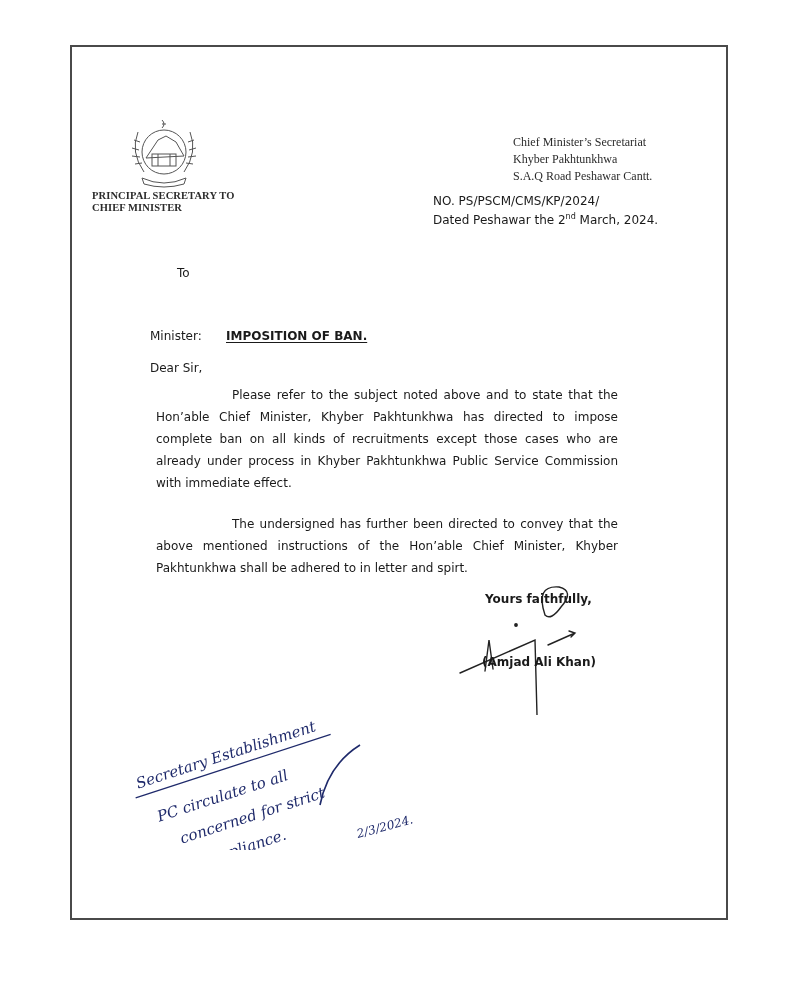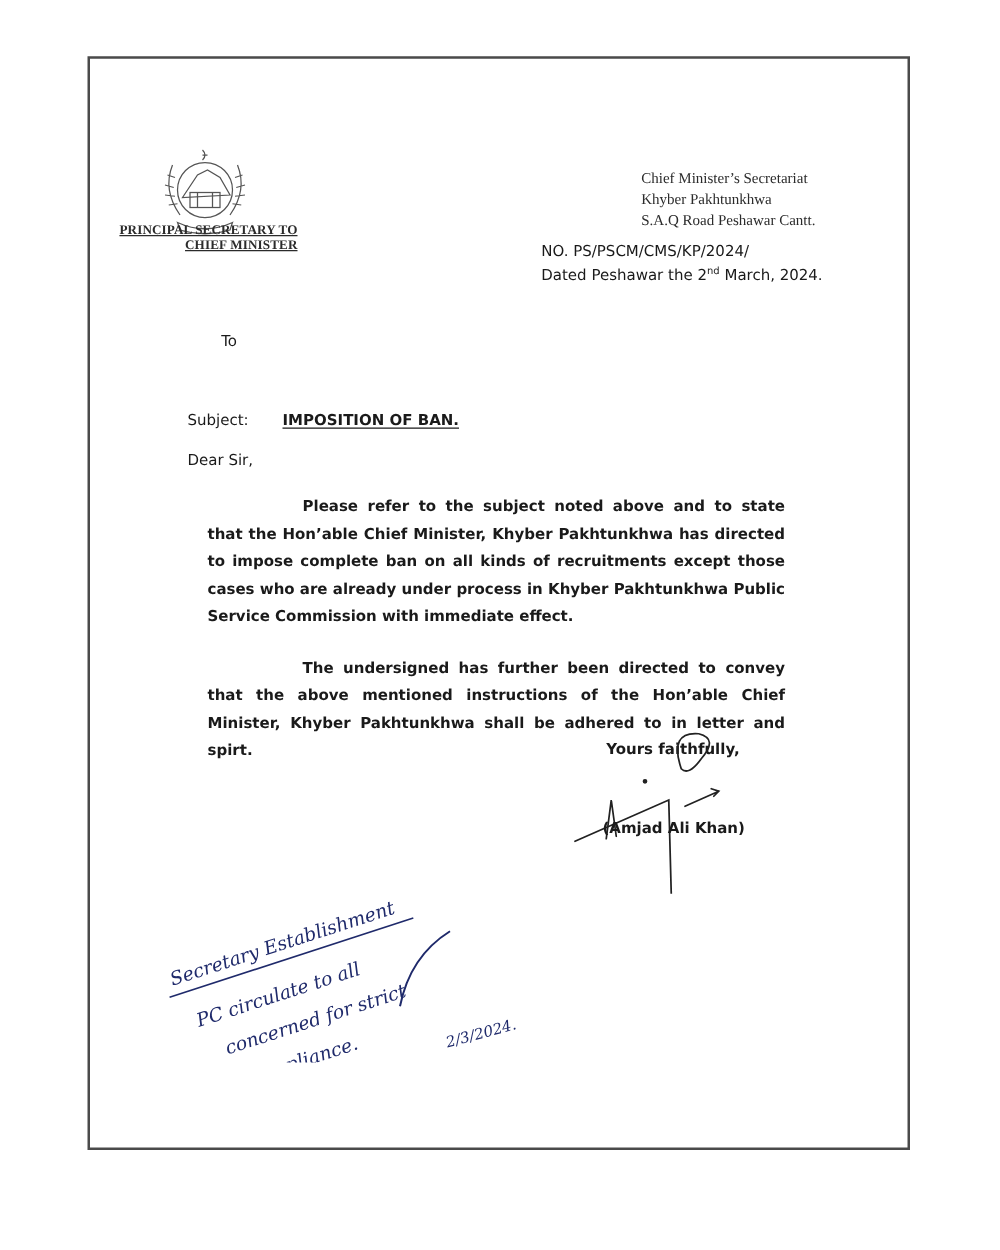--- a/index.html
+++ b/index.html
@@ -6,43 +6,43 @@
   body { width: 800px; height: 1000px; position: relative; overflow: hidden; }
   .page-border {
     position: absolute; left: 70px; top: 45px; width: 658px; height: 875px;
     border: 2px solid #4a4a4a; box-sizing: border-box; background: #fff;
   }
   .serif { font-family: "Liberation Serif", "DejaVu Serif", serif; color: #2b2b2b; }
   .sans  { font-family: "DejaVu Sans", "Liberation Sans", sans-serif; color: #1a1a1a; }
 
   .emblem { position: absolute; left: 122px; top: 112px; width: 84px; height: 80px; }
   .office-title {
-    position: absolute; left: 92px; top: 179px; width: 146px; text-align: right;
-    font-size: 10.5px; font-weight: bold; line-height: 12px; letter-spacing: 0.1px; text-decoration: underline;
+    position: absolute; left: 92px; top: 190px; width: 146px; text-align: left;
+    font-size: 10.5px; font-weight: bold; line-height: 12px; letter-spacing: 0.1px;
   }
   .address {
     position: absolute; left: 513px; top: 134px; font-size: 12px; line-height: 17px;
   }
   .ref {
     position: absolute; left: 397px; top: 193px; font-size: 12px; line-height: 16px; margin-left: 36px;
   }
   .ref sup { font-size: 8px; }
 
   .to-label { position: absolute; left: 150px; top: 266px; font-size: 12px; margin-left: 27px; }
   .addressee { position: absolute; left: 226px; top: 282px; font-size: 12px; line-height: 16px; }
   .subject-label { position: absolute; left: 150px; top: 329px; font-size: 12px; }
   .subject-value {
     position: absolute; left: 226px; top: 329px; font-size: 12px; font-weight: bold;
     text-decoration: underline; text-underline-offset: 2px;
   }
   .salutation { position: absolute; left: 150px; top: 361px; font-size: 12px; }
 
   .para {
     position: absolute; left: 150px; width: 462px; font-size: 12px; line-height: 22px;
-    text-align: justify; text-indent: 76px; margin: 16px; font-weight: bold;
+    text-align: justify; text-indent: 76px; margin: 6px;
   }
   .para1 { top: 378px; }
   .para2 { top: 507px; }
 
   .closing { position: absolute; left: 485px; top: 592px; font-size: 12px; font-weight: bold; }
   .signatory { position: absolute; left: 482px; top: 655px; font-size: 12px; font-weight: bold; }
   .signature { position: absolute; left: 455px; top: 585px; width: 150px; height: 130px; }
 
   .note { position: absolute; left: 120px; top: 660px; width: 340px; height: 190px; }
   .note-text {
@@ -85,21 +85,21 @@
 
 <div class="ref sans">
   <div>NO. PS/PSCM/CMS/KP/2024/</div>
   <div><span>Dated Peshawar the 2</span><sup>nd</sup><span> March, 2024.</span></div>
 </div>
 
 <div class="to-label sans">To</div>
 <div class="addressee sans">
 </div>
 
-<div class="subject-label sans">Subject:</div>
+<div class="subject-label sans">Minister:</div>
 <div class="subject-value sans">IMPOSITION OF BAN.</div>
 
 <div class="salutation sans">Dear Sir,</div>
 
 <p class="para para1 sans">Please refer to the subject noted above and to state that the Hon’able Chief Minister, Khyber Pakhtunkhwa has directed to impose complete ban on all kinds of recruitments except those cases who are already under process in Khyber Pakhtunkhwa Public Service Commission with immediate effect.</p>
 <p class="para para2 sans">The undersigned has further been directed to convey that the above mentioned instructions of the Hon’able Chief Minister, Khyber Pakhtunkhwa shall be adhered to in letter and spirt.</p>
 
 <div class="closing sans">Yours faithfully,</div>
 
 <svg class="signature" viewBox="0 0 150 130">

